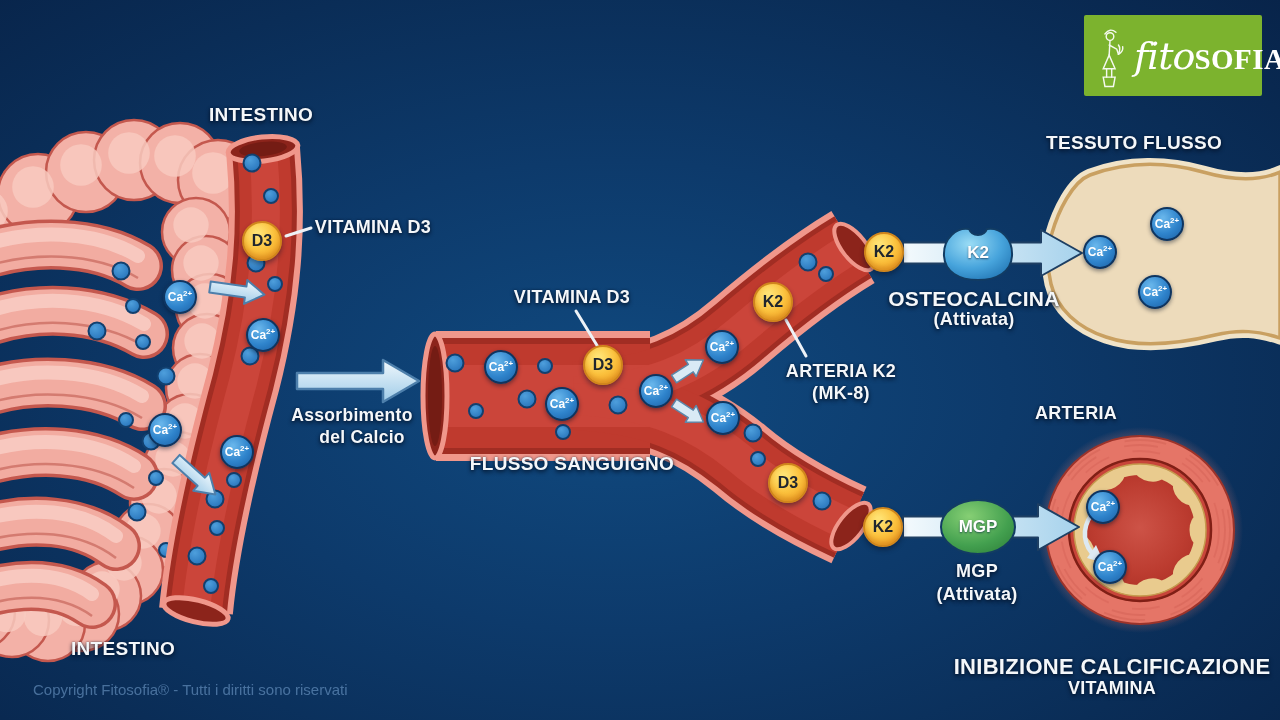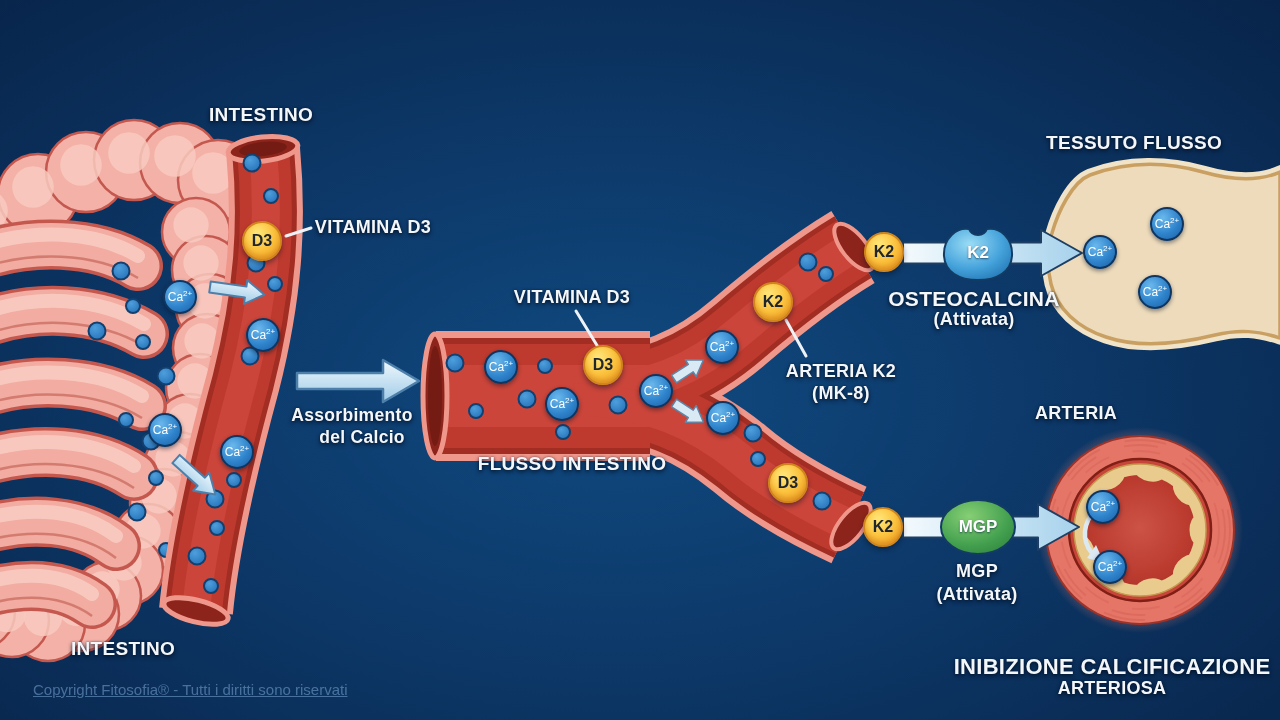--- a/index.html
+++ b/index.html
@@ -2,24 +2,24 @@
 <html><head>
 <meta charset="utf-8">
 <style>
   html,body{margin:0;padding:0;background:#08254a;}
   .stage{position:relative;width:1280px;height:720px;overflow:hidden;
     font-family:"Liberation Sans",sans-serif;
     background:radial-gradient(ellipse at 48% 55%, #104a80 0%, #0d3a6b 42%, #0a2d57 76%, #08244a 100%);}
   .stage svg.scene{position:absolute;left:0;top:0;}
   .lbl{position:absolute;transform:translateX(-50%);color:#f4f7fa;font-weight:700;white-space:nowrap;
     text-shadow:0 2px 4px rgba(3,16,36,.9),0 0 2px rgba(3,16,36,.55);letter-spacing:.3px;}
-  .copyright{position:absolute;color:#7aa6d4;opacity:.55;font-size:15px;font-weight:400;white-space:nowrap;text-decoration:underline;}
+  .copyright{position:absolute;color:#7aa6d4;opacity:.55;font-size:15px;font-weight:400;white-space:nowrap;}
   .ca{position:absolute;width:34px;height:34px;border-radius:50%;box-sizing:border-box;
     background:radial-gradient(circle at 36% 30%, #66b4ea 5%, #2f84cc 55%, #1d63a8 95%);
-    border:2px solid #0f3560;color:#fff;font-weight:400;font-size:12px;
+    border:2px solid #0f3560;color:#fff;font-weight:700;font-size:12px;
     display:flex;align-items:center;justify-content:center;
     box-shadow:0 2px 4px rgba(5,15,35,.45);}
   .ca sup{font-size:8px;margin-top:-7px;}
   .vit{position:absolute;width:40px;height:40px;border-radius:50%;box-sizing:border-box;
     background:radial-gradient(circle at 38% 30%, #ffe272 8%, #fbc23e 48%, #ef9c21 90%);
     border:2px solid #d0861c;color:#20262e;font-weight:700;font-size:16px;
     display:flex;align-items:center;justify-content:center;
     box-shadow:0 3px 5px rgba(8,18,38,.45), inset 0 -3px 4px rgba(190,110,20,.4);}
   .blob-label{position:absolute;transform:translate(-50%,-50%);color:#fff;font-weight:700;font-size:17px;
     text-shadow:0 1px 2px rgba(8,35,65,.65);}
@@ -423,31 +423,49 @@
       <div class="vit" style="left: 753px; top: 282px;">K2</div>
       <div class="vit" style="left: 864px; top: 232px;">K2</div>
       <div class="vit" style="left: 863px; top: 507px;">K2</div>
     </div>
 
 <div class="lbl" style="left:261px;top:104px;font-size:19px">INTESTINO</div>
 <div class="lbl" style="left:373px;top:217px;font-size:18px">VITAMINA D3</div>
 <div class="lbl" style="left:352px;top:405px;font-size:17.5px">Assorbimento</div>
 <div class="lbl" style="left:362px;top:427px;font-size:17.5px">del Calcio</div>
 <div class="lbl" style="left:572px;top:287px;font-size:18px">VITAMINA D3</div>
-<div class="lbl" style="left:572px;top:453px;font-size:19px">FLUSSO INTESTINO</div>
+<div class="lbl" style="left:572px;top:453px;font-size:19px">FLUSSO SANGUIGNO</div>
 <div class="lbl" style="left:841px;top:361px;font-size:18px">ARTERIA K2</div>
 <div class="lbl" style="left:841px;top:383px;font-size:18px">(MK-8)</div>
 <div class="lbl" style="left:974px;top:287px;font-size:21px">OSTEOCALCINA</div>
 <div class="lbl" style="left:974px;top:309px;font-size:18px">(Attivata)</div>
 <div class="lbl" style="left:1134px;top:132px;font-size:19px">TESSUTO FLUSSO</div>
 <div class="lbl" style="left:1076px;top:403px;font-size:18px">ARTERIA</div>
 <div class="lbl" style="left:977px;top:561px;font-size:18px">MGP</div>
 <div class="lbl" style="left:977px;top:584px;font-size:18px">(Attivata)</div>
 <div class="lbl" style="left:1112px;top:654px;font-size:22px">INIBIZIONE CALCIFICAZIONE</div>
-<div class="lbl" style="left:1112px;top:678px;font-size:18px">ARTERIOSA</div>
+<div class="lbl" style="left:1112px;top:678px;font-size:18px">VITAMINA</div>
 <div class="lbl" style="left:123px;top:638px;font-size:19px">INTESTINO</div>
 <div class="copyright" style="left:33px;top:681px">Copyright Fitosofia® - Tutti i diritti sono riservati</div>
 
 <div class="blob-label" style="left:978px;top:253px">K2</div>
 <div class="blob-label" style="left:978px;top:527px">MGP</div>
 
-
+<div class="logo">
+  <svg class="logo-fig" viewBox="0 0 34 78" fill="none" stroke="#ffffff" stroke-width="1.7" stroke-linecap="round">
+    <path d="M11,13 Q17,5 24,11"></path>
+    <circle cx="17" cy="16" r="4.5"></circle>
+    <path d="M17,21 L16,38"></path>
+    <path d="M16,26 L25,31 L27,37"></path>
+    <path d="M27,37 Q30,30 27,26"></path>
+    <path d="M27,37 Q33,34 32,28"></path>
+    <path d="M16,38 L9,54 L23,54 Z"></path>
+    <path d="M13,54 L13,64"></path>
+    <path d="M19,54 L19,64"></path>
+    <path d="M9,64 L23,64 L21,75 L11,75 Z"></path>
+  </svg>
+  <div class="brand">
+    <span class="b1">fito</span>
+    <span class="b2">SOFIA</span>
+  </div>
 </div>
 
+</div>
+
 </body></html>

